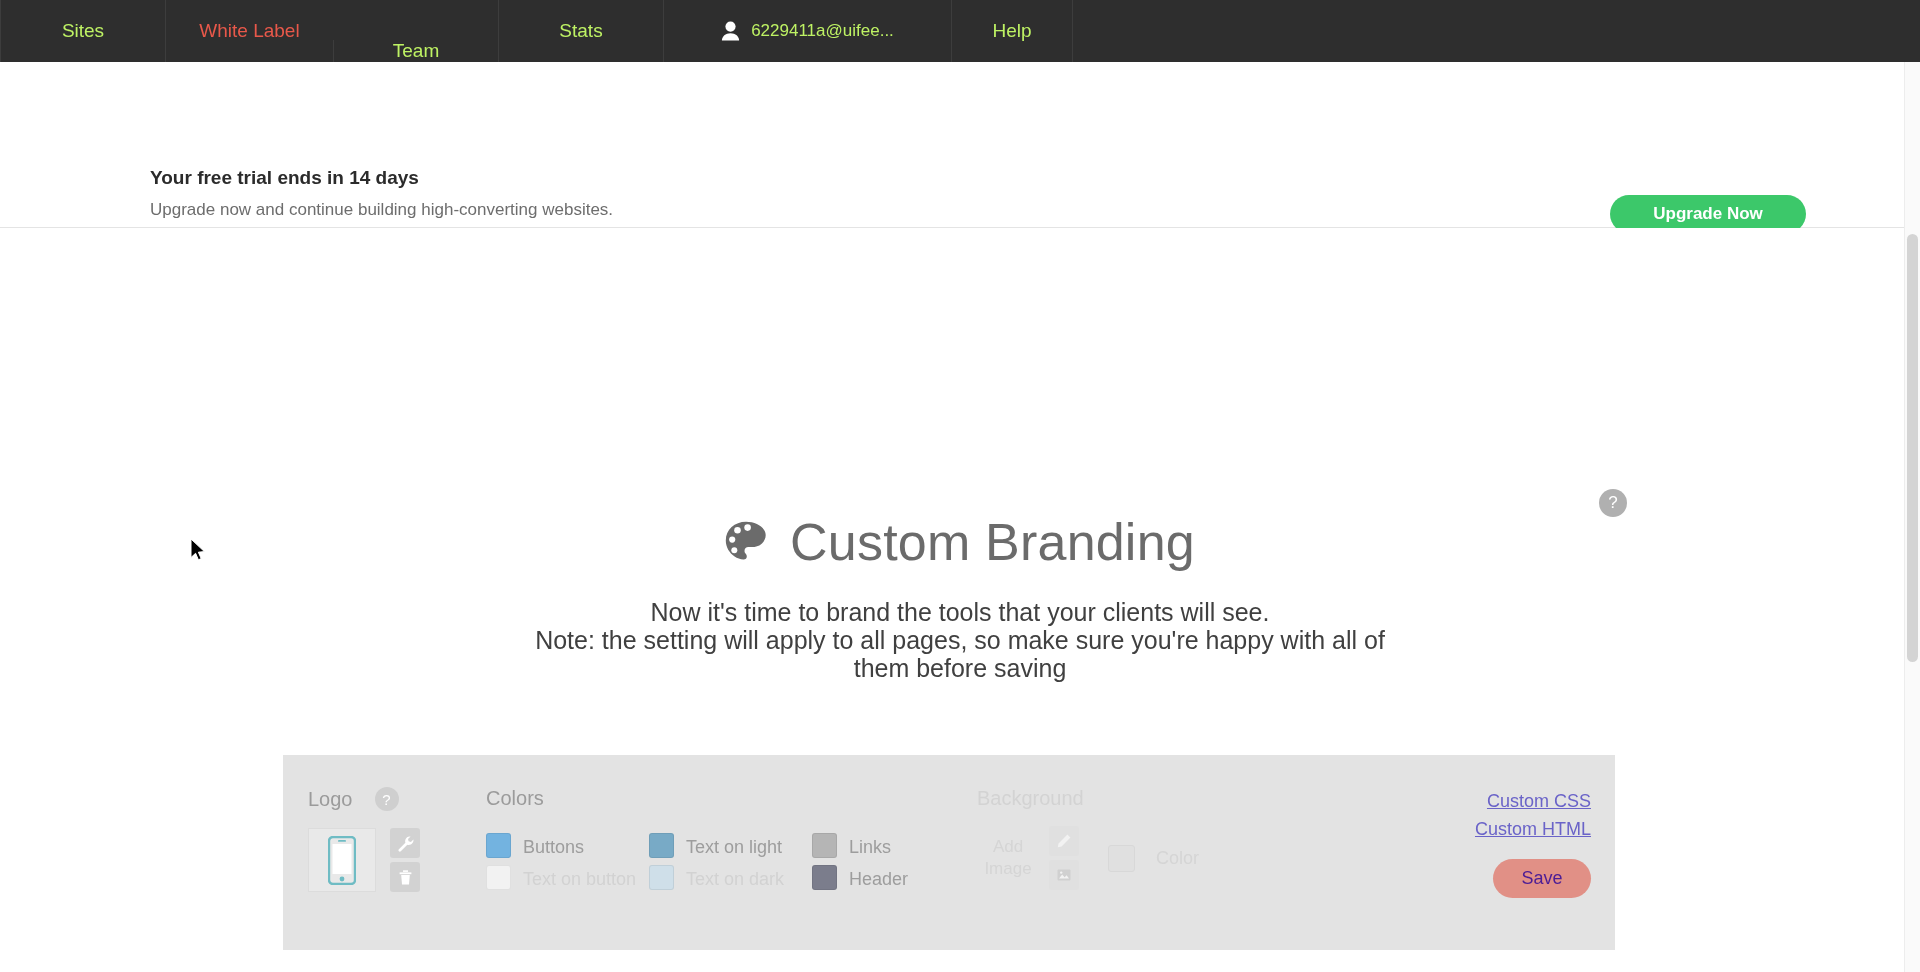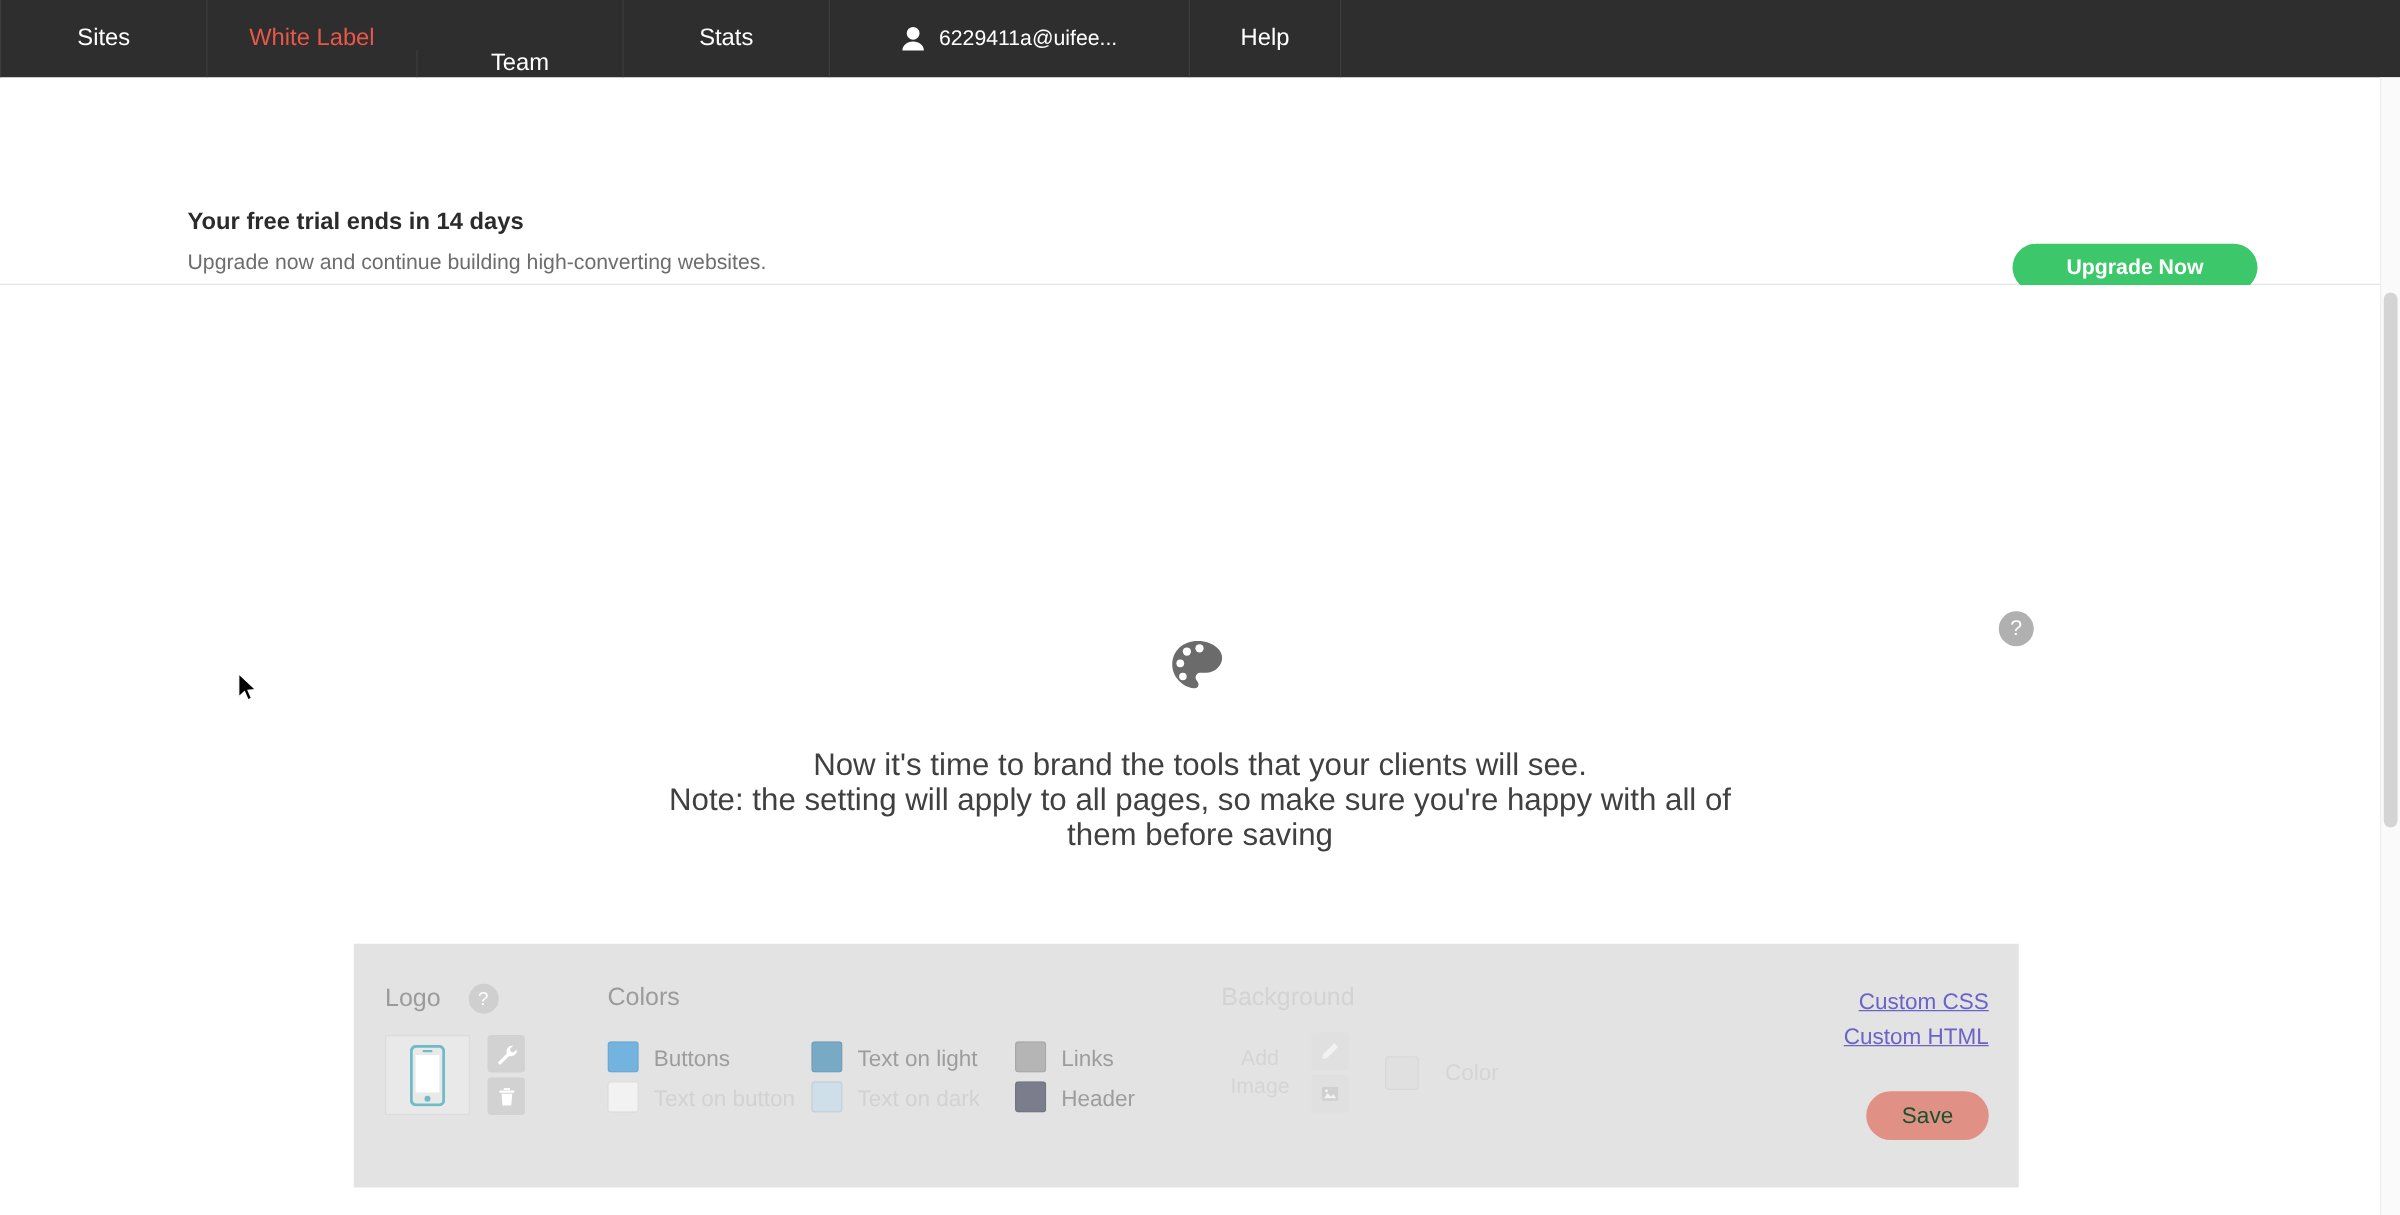--- a/index.html
+++ b/index.html
@@ -29,21 +29,21 @@
     color: #fff;
     font-size: 25px;
     font-weight: bold;
     letter-spacing: -0.5px;
     padding: 3px 11px 5px 11px;
     line-height: 1;
   }
   .nav-items { display: flex; align-items: stretch; flex: 1; }
   .nav-item {
     display: flex; align-items: center; justify-content: center;
-    color: #ffffff;
+    color: #bef264;
     font-size: 19px;
     border-left: 1px solid #3d3d3d;
     padding: 0 10px;
     white-space: nowrap;
     cursor: pointer;
   }
   .nav-item.sites { width: 165px; }
   .nav-item.white-label { width: 168px; color: #e8584a; }
   .nav-item.team { width: 165px; margin-top: 40px; }
   .nav-item.clients { width: 167px; }
@@ -201,23 +201,23 @@
 
   
   .grp-actions { position: absolute; right: 24px; top: 32px; text-align: right; }
   .custom-link {
     display: block;
     font-size: 18px; color: #6a63c8;
     text-decoration: underline;
     line-height: 28px; cursor: pointer;
   }
   .save-btn {
-    margin-top: 30px;
+    margin-top: 16px;
     width: 98px; height: 39px; border: none; border-radius: 20px;
-    background: #e19086; color: #14532d; font-size: 18px;
+    background: #e19086; color: #4c1d95; font-size: 18px;
     font-family: "Liberation Sans", sans-serif;
     cursor: pointer;
   }
 
   
   .scrollbar-track {
     position: absolute; right: 0; top: 62px;
     width: 16px; height: 910px;
     background: #fafafa; border-left: 1px solid #ededed;
   }
@@ -266,20 +266,21 @@
   <div class="help-circle">?</div>
 
   <div class="page-title">
     <svg class="palette-icon" viewBox="0 0 47 42">
       <path d="M21 0.8C9.6 0.8 0.8 8.6 0.8 19.6c0 6.7 3.5 12.4 8.8 15.9 2.6 1.7 5.6 2.8 8.8 3.1 1.9 0.2 3.4-1.3 3.4-3.1 0-1.3-0.7-2.2-1.3-3-0.6-0.8-1-1.6-1-2.6 0-2.1 1.7-3.8 3.8-3.8h4.5c7.1 0 12.9-5.4 12.9-12C40.7 6.9 31.9 0.8 21 0.8z" fill="#6b6b6b"></path>
       <circle cx="12.5" cy="9.2" r="3.3" fill="#ffffff"></circle>
       <circle cx="22.6" cy="6.6" r="3.3" fill="#ffffff"></circle>
       <circle cx="7.2" cy="18.6" r="3.1" fill="#ffffff"></circle>
       <circle cx="9.3" cy="29.2" r="3.0" fill="#ffffff"></circle>
     </svg>
+    <span class="page-title-text">Custom Branding</span>
   </div>
 
   <div class="page-desc">
     <span>Now it's time to brand the tools that your clients will see.</span>
     <span>Note: the setting will apply to all pages, so make sure you're happy with all of</span>
     <span>them before saving</span>
   </div>
 
   <div class="settings-panel">
 

